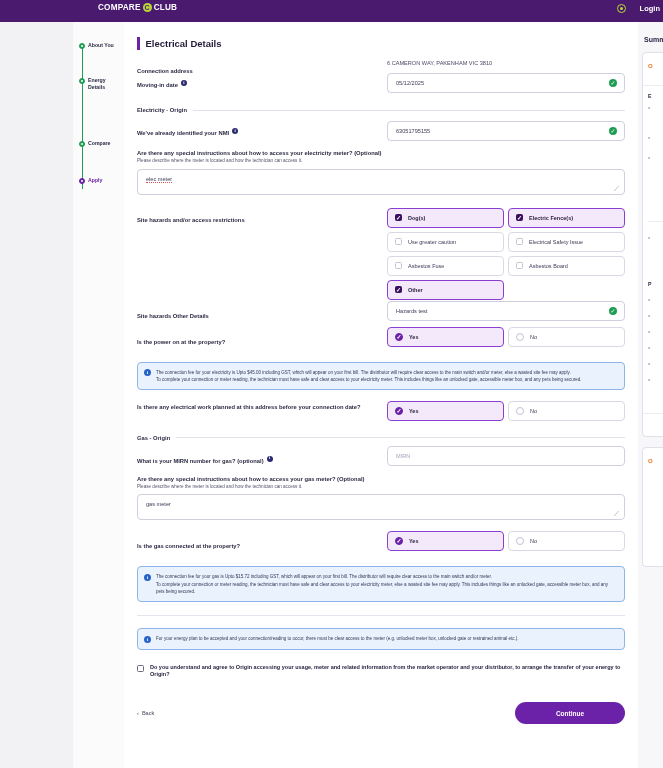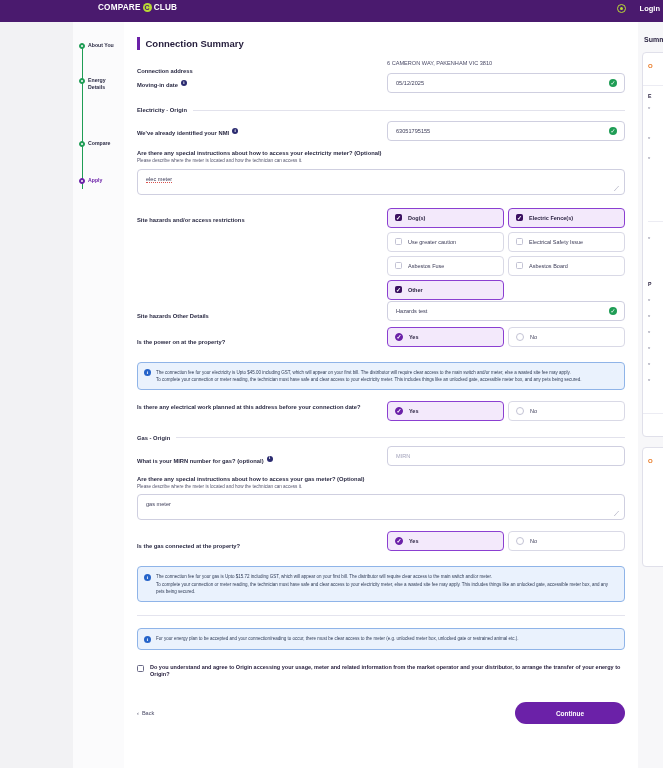--- a/index.html
+++ b/index.html
@@ -213,21 +213,21 @@
       </div>
       <div class="step" style="top:155px;">
         <span class="step-dot current"></span>
         <span class="step-label current">Apply</span>
       </div>
     </div>
 
     <div class="main">
       <div class="title-row">
         <span class="title-bar"></span>
-        <span class="title-text">Connection Summary</span>
+        <span class="title-text">Electrical Details</span>
       </div>
 
       <div class="content">
 
         <div style="position:relative;height:14px;">
           <span class="lbl">Connection address</span>
           <span class="val-static" style="position:absolute;left:250px;top:1px;">6 CAMERON WAY, PAKENHAM VIC 3810</span>
         </div>
 
         <div style="position:relative;height:24px;">

